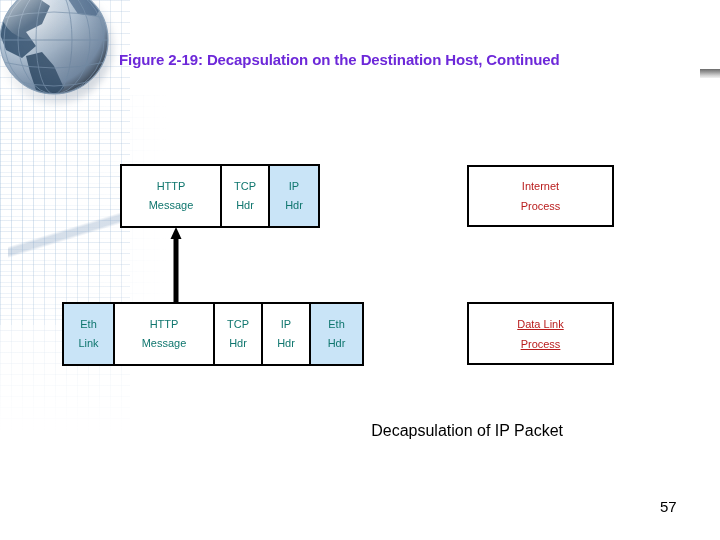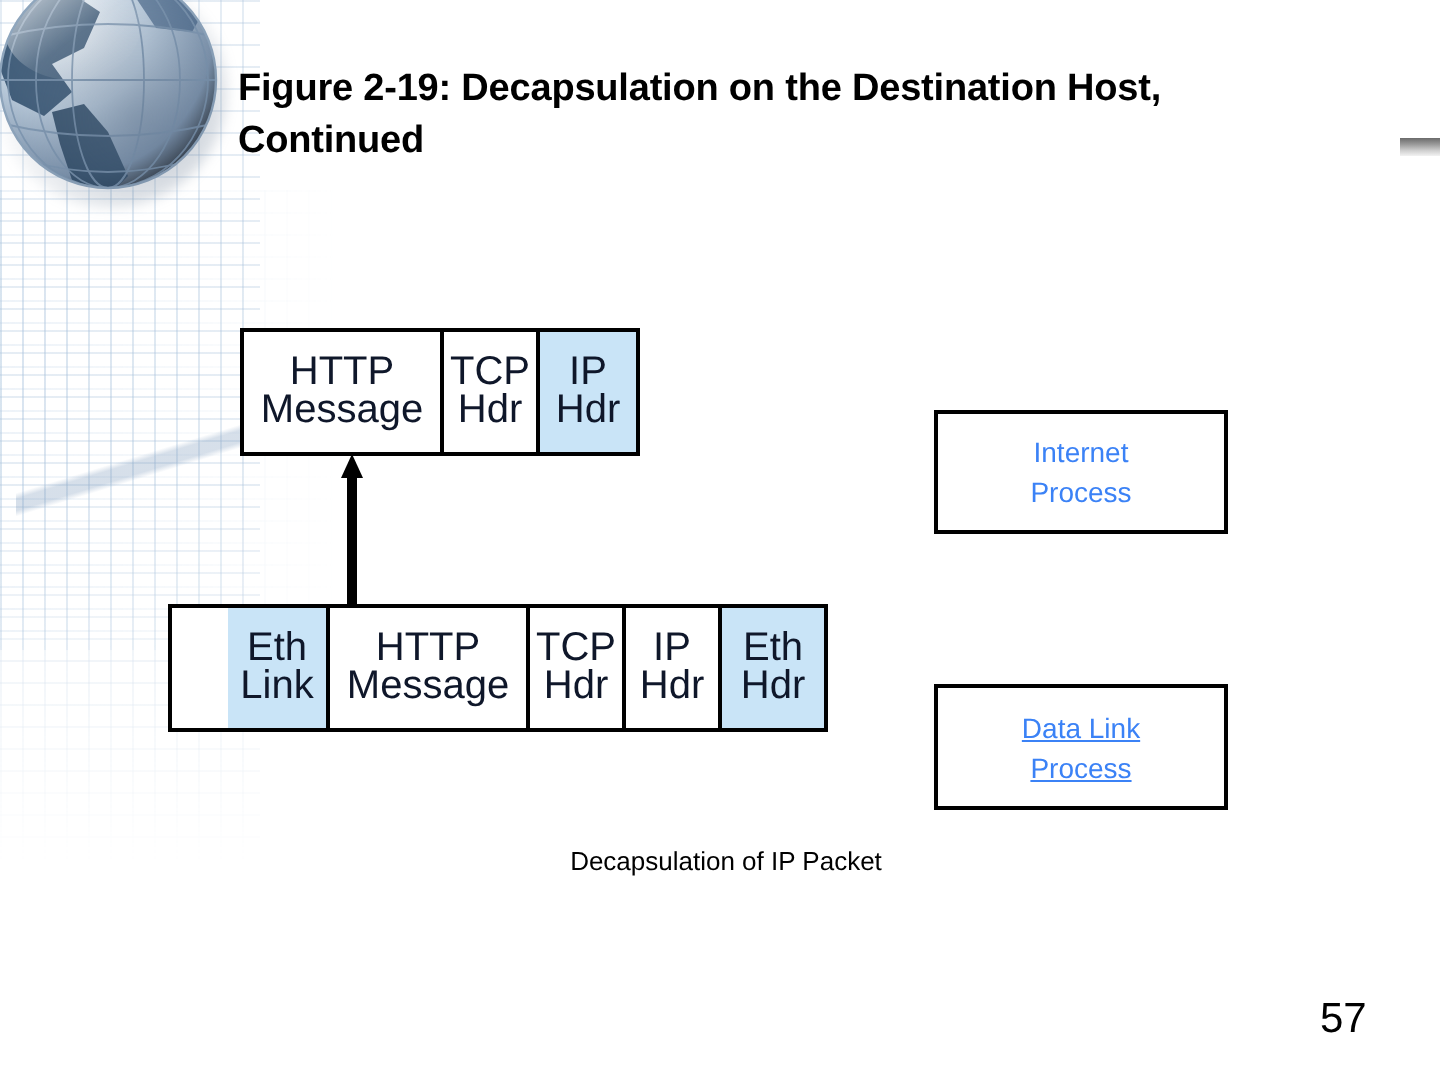--- a/index.html
+++ b/index.html
@@ -84,50 +84,50 @@
     width: 22px;
     height: 9px;
     background: linear-gradient(to bottom, #6b6b6b 0%, #9a9a9a 35%, #cfcfcf 70%, #f2f2f2 100%);
     pointer-events: none;
   }
 
   
   #title {
     position: absolute;
     left: 119px;
-    top: 32px;
+    top: 47px;
     width: 545px;
-    font-size: 19px;
+    font-size: 15px;
     font-weight: bold;
     line-height: 26px;
-    color: #000000;
+    color: #6d28d9;
     letter-spacing: -0.1px;
   }
 
   
   .packet-row {
     position: absolute;
     display: flex;
     border: 2px solid #000000;
     box-sizing: border-box;
     background: #ffffff;
   }
   #row-app   { left: 120px; top: 164px; height: 64px; }
-  #row-link  { left: 84px;  top: 302px; height: 64px; padding-left: 28px; }
+  #row-link  { left: 62px;  top: 302px; height: 64px; }
 
   .seg {
     box-sizing: border-box;
     border-right: 2px solid #000000;
     display: flex;
     flex-direction: column;
     align-items: center;
     justify-content: center;
-    font-size: 20px;
+    font-size: 11px;
     line-height: 19px;
-    color: #0f172a;
+    color: #0f766e;
     text-align: center;
     white-space: nowrap;
   }
   .seg:last-child { border-right: none; }
   .seg.blue  { background: #c9e4f7; }
   .seg.white { background: #ffffff; }
 
   .seg-l1, .seg-l2 { display: block; }
 
   
@@ -145,59 +145,58 @@
   
   .process-box {
     position: absolute;
     box-sizing: border-box;
     border: 2px solid #000000;
     background: #ffffff;
     display: flex;
     flex-direction: column;
     align-items: center;
     justify-content: center;
-    font-size: 14px;
+    font-size: 11px;
     line-height: 20px;
-    color: #3b82f6;
+    color: #b91c1c;
     text-align: center;
-    margin-top: 40px;
   }
   #proc-internet { left: 467px; top: 165px; width: 147px; height: 62px; }
   #proc-datalink { left: 467px; top: 302px; width: 147px; height: 63px; text-decoration: underline; }
 
   
   #decap-arrow {
     position: absolute;
     left: 166px;
     top: 227px;
     width: 20px;
     height: 76px;
     pointer-events: none;
   }
 
   
   #caption {
     position: absolute;
     left: 163px;
     top: 419px;
     width: 400px;
-    text-align: center;
-    font-size: 13px;
+    text-align: right;
+    font-size: 16px;
     line-height: 24px;
     color: #000000;
   }
 
   
   #page-number {
     position: absolute;
     left: 660px;
     top: 498px;
     width: 40px;
     text-align: left;
-    font-size: 21px;
+    font-size: 15px;
     color: #000000;
   }
 </style>
 </head>
 <body>
 
 <div id="slide">
 
   <div class="bg-grid"></div>
   <div class="bg-grid2"></div>

